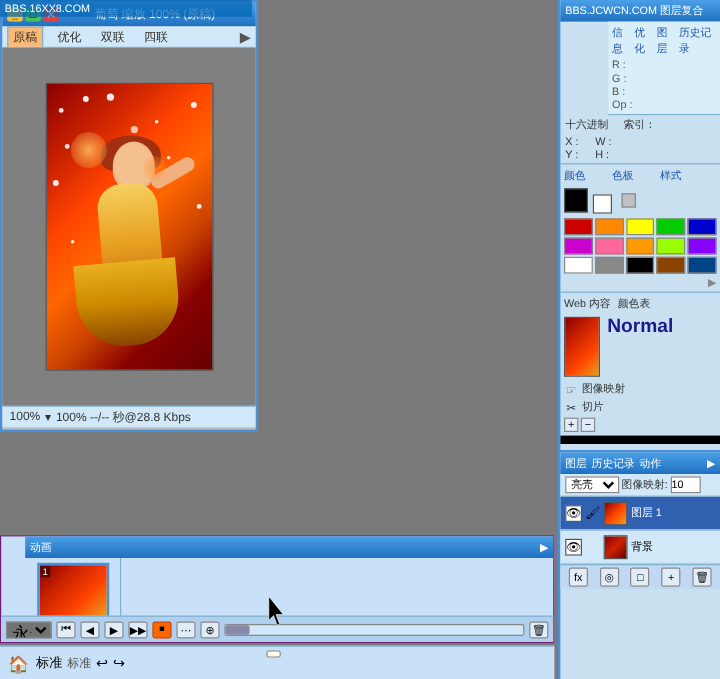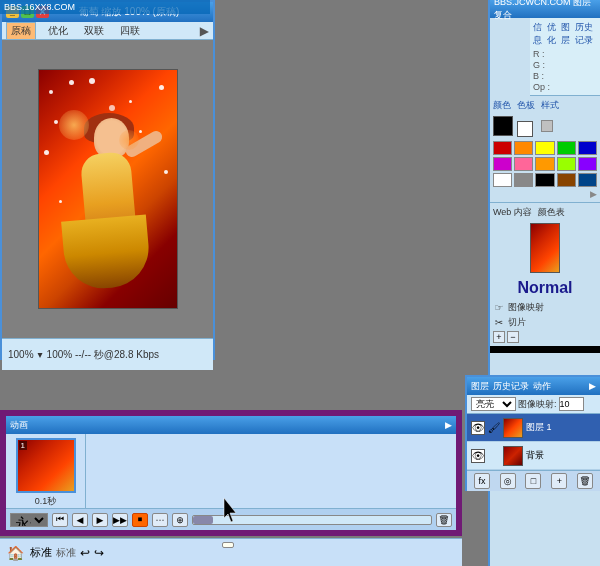--- a/index.html
+++ b/index.html
@@ -142,34 +142,34 @@
     
     .star {
       position: absolute;
       background: #fff;
       border-radius: 50%;
       opacity: 0.9;
     }
 
     .image-statusbar {
       background: #d0e8f8;
-      height: 32px;
+      height: 18px;
       display: flex;
       align-items: center;
       padding: 0 6px;
       font-size: 10px;
       color: #333;
       border-top: 1px solid #80b0d0;
     }
 
     
     .right-panel {
       position: absolute;
       top: 0; right: 0;
-      width: 112px;
+      width: 135px;
       height: 566px;
       background: #c8e0f0;
       border-left: 2px solid #4a90d9;
     }
 
     .right-panel-header {
       background: linear-gradient(to bottom, #4aa0e8, #2070c0);
       height: 18px;
       color: #fff;
       font-size: 9px;
@@ -207,21 +207,21 @@
       color: #333;
       border-bottom: 1px solid #80b0d0;
     }
 
     .colors-section {
       padding: 3px;
       border-bottom: 1px solid #80b0d0;
     }
     .colors-tabs {
       display: flex;
-      gap: 6px;
+      gap: 22px;
       font-size: 9px;
       color: #2255aa;
       margin-bottom: 3px;
     }
     .color-swatches {
       display: grid;
       grid-template-columns: repeat(5, 1fr);
       gap: 2px;
     }
     .color-swatch {
@@ -237,23 +237,21 @@
     }
     .web-section-header {
       font-size: 9px;
       color: #333;
       margin-bottom: 4px;
       display: flex;
       gap: 6px;
     }
     .web-section-content {
       display: flex;
-      align-items: center;
       gap: 6px;
-      flex-direction: column;
     }
     .web-thumbnail {
       width: 30px;
       height: 50px;
       background: linear-gradient(135deg, #8b0000, #cc2200, #ff4400, #e8a020);
       border: 1px solid #555;
       flex-shrink: 0;
     }
     .web-normal-text {
       font-size: 16px;
@@ -399,23 +397,24 @@
       display: flex; align-items: center; justify-content: center;
       font-size: 9px;
       cursor: pointer;
     }
 
     
     .animation-panel {
       position: absolute;
       bottom: 30px; left: 0;
       width: 462px;
-      height: 126px;
+      height: 90px;
       background: #c8e0f8;
-      border: 6px solid #701a75;
+      border: 1px solid #701a75;
+      padding-left: 20px;
     }
     .anim-titlebar {
       background: linear-gradient(to bottom, #4aa0e8, #2070c0);
       height: 18px;
       display: flex;
       align-items: center;
       justify-content: space-between;
       padding: 0 4px;
       color: #fff;
       font-size: 9px;
@@ -625,20 +624,38 @@
       <span class="info-val"></span>
       <span class="info-label">G :</span>
       <span class="info-val"></span>
       <span class="info-label">B :</span>
       <span class="info-val"></span>
       <span class="info-label">Op :</span>
       <span class="info-val"></span>
     </div>
   </div>
 
+  <div class="hexmode-section">
+    <span>十六进制</span>
+    <span style="margin-left:10px;">索引：</span>
+    <div style="display:flex;gap:4px;margin-top:2px;">
+      <div style="display:grid;grid-template-columns:20px 1fr;gap:1px;font-size:9px;">
+        <span>X :</span>
+          <span></span>
+        <span>Y :</span>
+          <span></span>
+      </div>
+      <div style="display:grid;grid-template-columns:20px 1fr;gap:1px;font-size:9px;">
+        <span>W :</span>
+          <span></span>
+        <span>H :</span>
+          <span></span>
+      </div>
+    </div>
+  </div>
 
   <div class="colors-section">
     <div class="colors-tabs">
       <span>颜色</span>
       <span>色板</span>
       <span>样式</span>
     </div>
 
     <div style="display:flex;gap:4px;margin-bottom:4px;align-items:center;">
       <div style="width:20px;height:20px;background:#000;border:1px solid #555;"></div>

